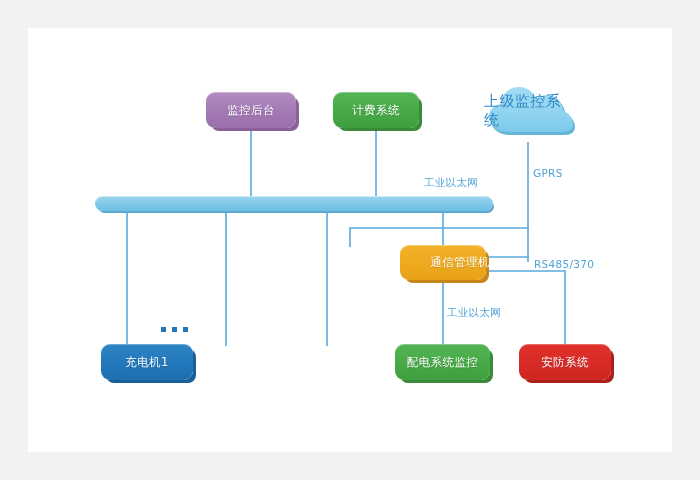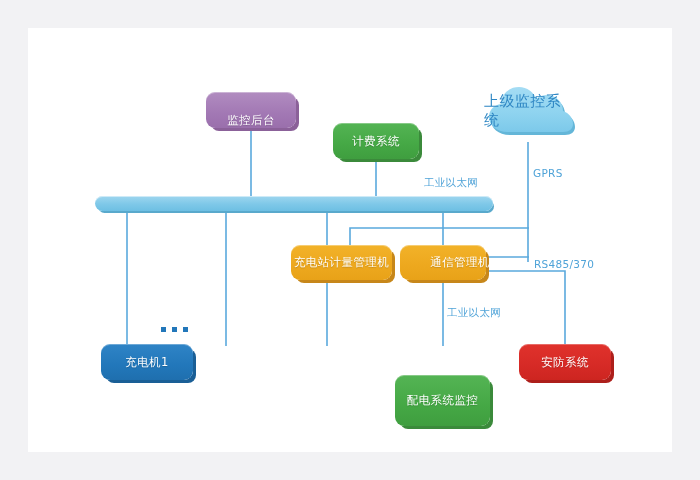--- a/index.html
+++ b/index.html
@@ -38,26 +38,24 @@
     color: #ffffff;
     font-size: 11.5px;
     letter-spacing: 0.4px;
     white-space: nowrap;
     text-shadow: 0 1px 1px rgba(0,0,0,0.18);
     z-index: 5;
   }
   .node.purple {
     background: linear-gradient(180deg, #b18cc0 0%, #a278b4 60%, #9a6fac 100%);
     box-shadow: 4px 4px 0 -1px #8b6199, 0 1px 0 rgba(255,255,255,0.35) inset;
-    align-items: flex-end;
   }
   .node.green {
     background: linear-gradient(180deg, #54b454 0%, #45a845 60%, #3f9e3f 100%);
     box-shadow: 4px 4px 0 -1px #3b8a3b, 0 1px 0 rgba(255,255,255,0.3) inset;
-    margin-top: 31px;
   }
   .node.blue {
     background: linear-gradient(180deg, #2f84c6 0%, #2277ba 60%, #1f6fae 100%);
     box-shadow: 4px 4px 0 -1px #1a5f96, 0 1px 0 rgba(255,255,255,0.3) inset;
     margin-left: 21px;
   }
   .node.orange {
     background: linear-gradient(180deg, #f2b229 0%, #eda81e 60%, #e8a218 100%);
     box-shadow: 4px 4px 0 -1px #c7871a, 0 1px 0 rgba(255,255,255,0.35) inset;
   }
@@ -161,35 +159,32 @@
                  C41,3 48,8 50,15 C53,12 57,11 61,11 C70,11 77,18 77,27
                  C83,29 87,34 87,40 C87,45 83,48 77,48 Z" fill="#64b6d8" transform="translate(2,3)"></path>
         <path d="M22,48 C10,48 3,41 3,33 C3,26 8,21 15,20 C15,10 23,3 33,3
                  C41,3 48,8 50,15 C53,12 57,11 61,11 C70,11 77,18 77,27
                  C83,29 87,34 87,40 C87,45 83,48 77,48 Z" fill="url(#cg)"></path>
       </g>
     </svg>
     <div class="cloud-label">上级监控系统</div>
   </div>
 
-  <div class="node orange" style="left:291px; top:245px; width:101px; height:35px;">
-    <span>充电站计量管理机</span>
-  </div>
 
   <div class="node orange" style="left:400px; top:245px; width:86px; height:35px;padding-left:34px;">
     <span>通信管理机</span>
   </div>
 
   <div class="node blue" style="left:80px; top:344px; width:92px; height:36px;">
     <span>充电机1</span>
   </div>
 
 
 
-  <div class="node green" style="left:395px; top:344px; width:95px; height:51px;">
+  <div class="node green" style="left:395px; top:344px; width:95px; height:36px;">
     <span>配电系统监控</span>
   </div>
 
   <div class="node red" style="left:519px; top:344px; width:92px; height:36px;">
     <span>安防系统</span>
   </div>
 
   <div class="edge-label" style="left:424px; top:176px;">工业以太网</div>
   <div class="edge-label" style="left:533px; top:167px;">GPRS</div>
   <div class="edge-label" style="left:534px; top:258px;">RS485/370</div>

